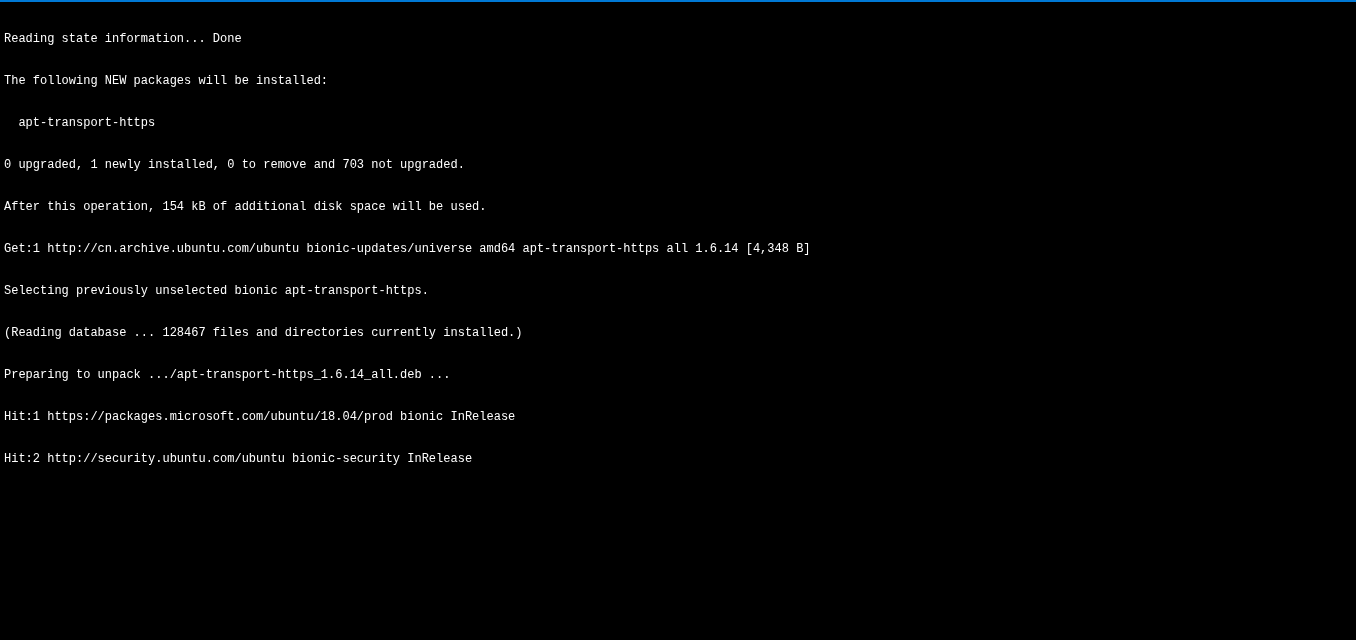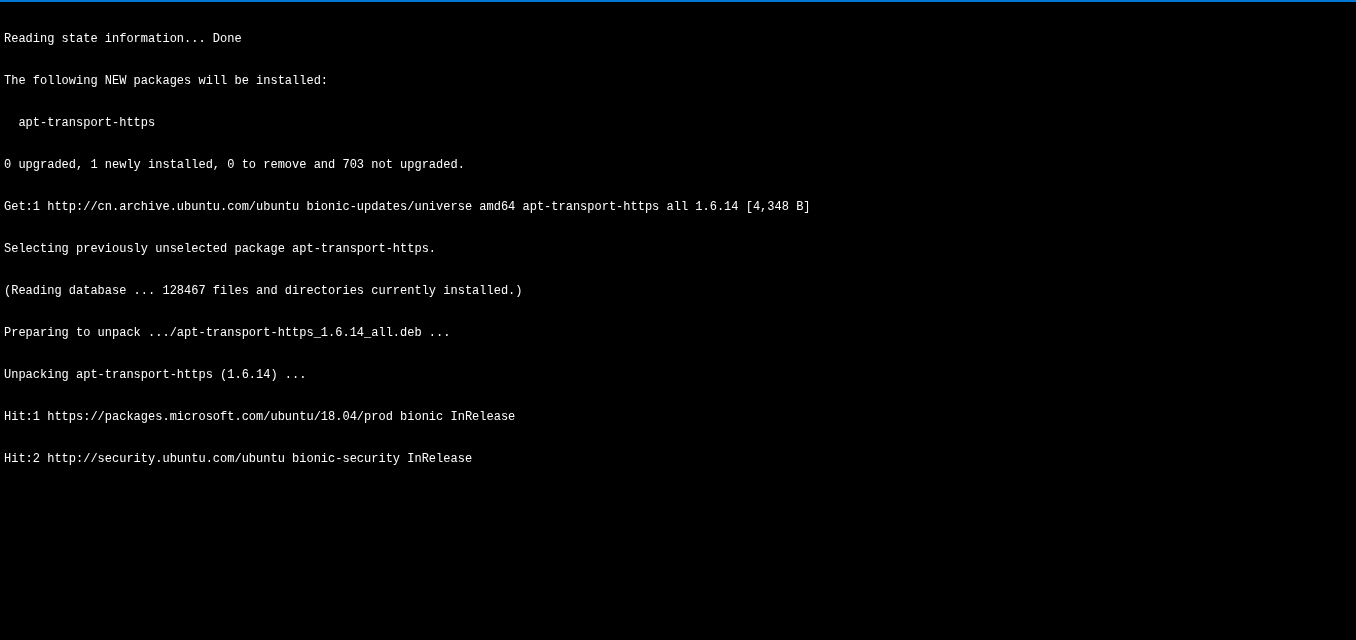--- a/index.html
+++ b/index.html
@@ -37,25 +37,25 @@
 </head>
 <body>
 
 <div class="title-bar"></div>
 
 <div class="terminal">
   <div class="line">Reading state information... Done</div>
   <div class="line">The following NEW packages will be installed:</div>
   <div class="line">  apt-transport-https</div>
   <div class="line">0 upgraded, 1 newly installed, 0 to remove and 703 not upgraded.</div>
+  <div class="line">After this operation, 154 kB of additional disk space will be used.</div>
   <div class="line">Get:1 http://cn.archive.ubuntu.com/ubuntu bionic-updates/universe amd64 apt-transport-https all 1.6.14 [4,348 B]</div>
-  <div class="line">Selecting previously unselected package apt-transport-https.</div>
+  <div class="line">Selecting previously unselected bionic apt-transport-https.</div>
   <div class="line">(Reading database ... 128467 files and directories currently installed.)</div>
   <div class="line">Preparing to unpack .../apt-transport-https_1.6.14_all.deb ...</div>
-  <div class="line">Unpacking apt-transport-https (1.6.14) ...</div>
   <div class="line">Hit:1 https://packages.microsoft.com/ubuntu/18.04/prod bionic InRelease</div>
   <div class="line">Hit:2 http://security.ubuntu.com/ubuntu bionic-security InRelease</div>
   
   
   
   
   
   
   
   

